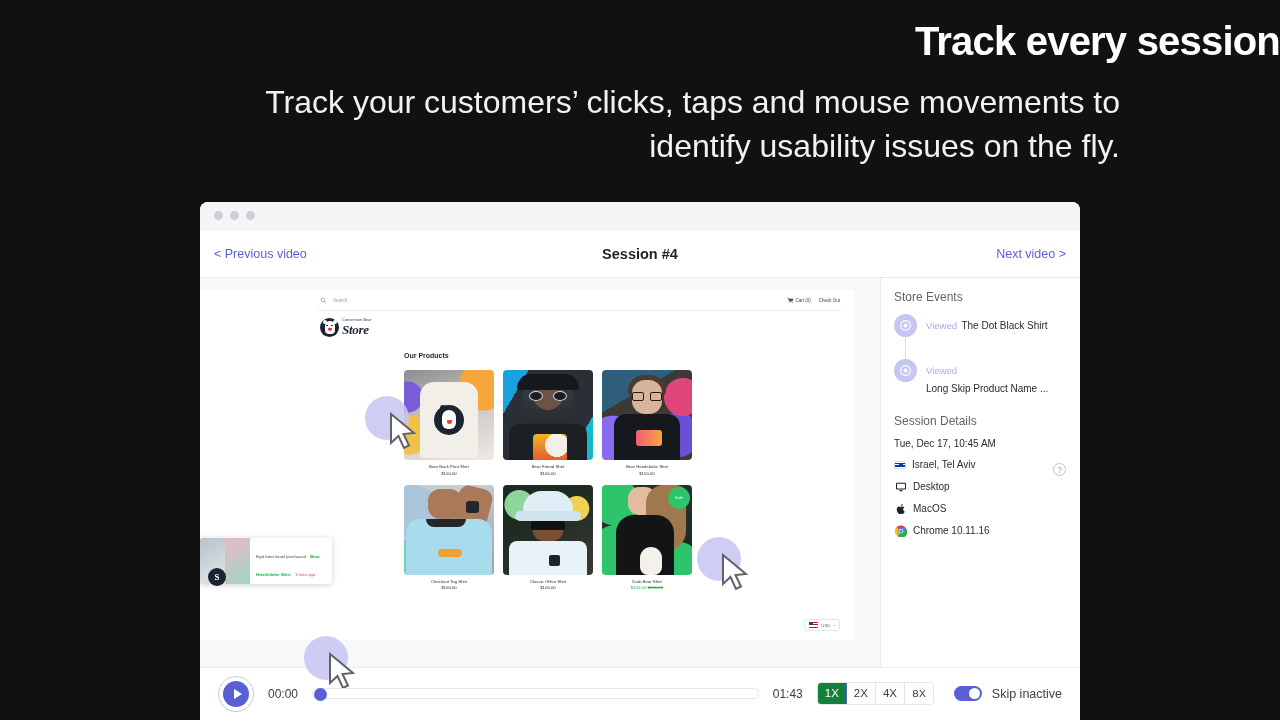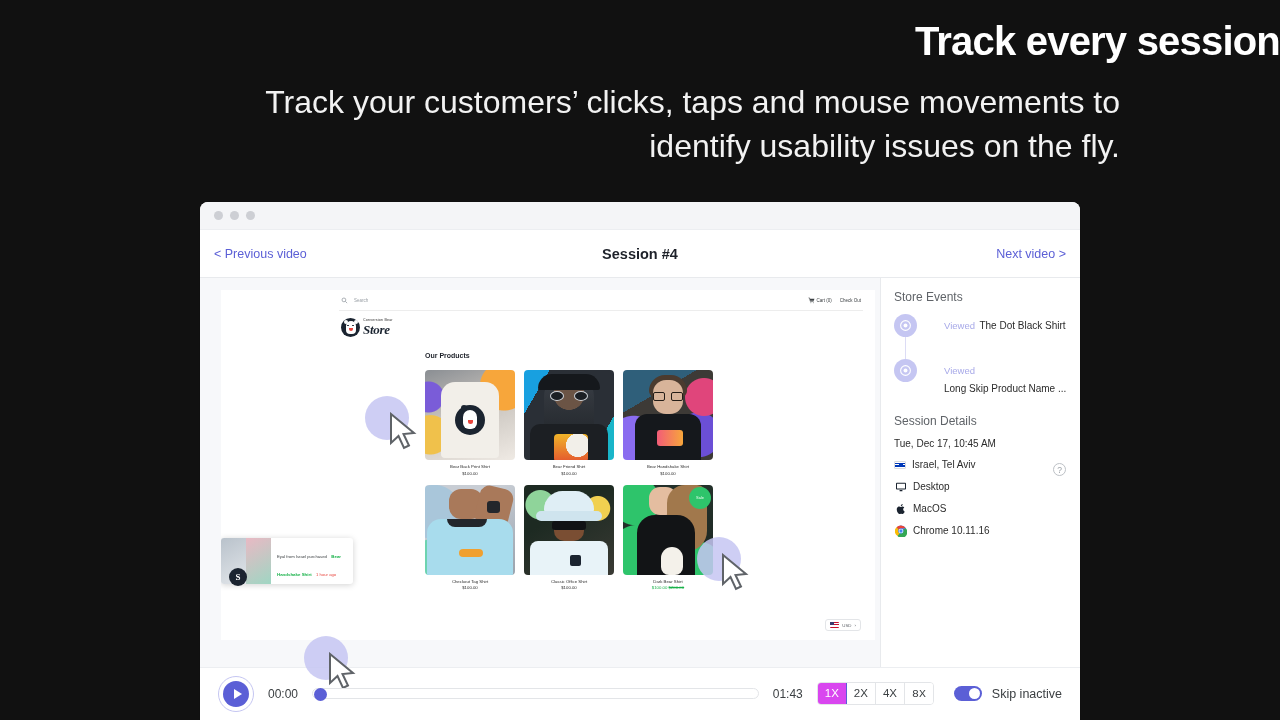--- a/index.html
+++ b/index.html
@@ -62,21 +62,21 @@
     font-size: 14.5px; font-weight: bold; color: #1d2129;
     pointer-events: none;
   }
   .nav-next { margin-left: auto; }
 
   
   .body-split { display: flex; height: 389px; }
 
   .stage {
     width: 680px; background: #f7f8fa;
-    position: relative; padding: 12px 21px;
+    position: relative; padding: 12px 0;
   }
   .sidepanel {
     width: 200px; background: #ffffff;
     border-left: 1px solid #e8eaed;
     padding: 12px 14px 0 13px;
     position: relative;
   }
 
   
   .storepage {
@@ -304,21 +304,21 @@
   
   .panel-h {
     font-size: 12px; color: #5f6368; margin-bottom: 10px;
   }
   .events { position: relative; margin-bottom: 18px; }
   .ev-line {
     position: absolute; left: 11px; top: 20px; bottom: 16px;
     width: 1px; background: #dcdcf5;
   }
   .event {
-    display: flex; gap: 27px; align-items: flex-start;
+    display: flex; gap: 9px; align-items: flex-start;
     margin-bottom: 22px; position: relative; z-index: 2;
   }
   .event:last-child { margin-bottom: 0; }
   .ev-icon {
     width: 23px; height: 23px; border-radius: 50%;
     background: #c5c6f2; flex: none;
     display: flex; align-items: center; justify-content: center;
   }
   .ev-icon svg { width: 13px; height: 13px; }
   .ev-body { padding-top: 1px; min-width: 0; }
@@ -393,21 +393,21 @@
     position: absolute; left: 1px; top: -1.5px;
     width: 13px; height: 13px; border-radius: 50%;
     background: #5b5fd6;
   }
   .speeds { display: flex; border-radius: 4px; overflow: hidden; border: 1px solid #e3e5e8; }
   .speed {
     padding: 4px 7px; font-size: 11.5px; color: #3c4043;
     background: #fff; border-right: 1px solid #e3e5e8; cursor: pointer;
   }
   .speed:last-child { border-right: none; font-family: Liberation Mono, monospace; }
-  .speed.active { background: #d946ef; color: #fff; border-right-color: #5b5fd6; padding-left: 7px; }
+  .speed.active { background: #15803d; color: #fff; border-right-color: #5b5fd6; padding-left: 7px; }
   .skip { display: flex; align-items: center; gap: 10px; margin-left: 6px; }
   .toggle {
     width: 28px; height: 15px; border-radius: 8px;
     background: #5b5fd6; position: relative; cursor: pointer; flex: none;
   }
   .toggle::after {
     content: ""; position: absolute; right: 2px; top: 2px;
     width: 11px; height: 11px; border-radius: 50%; background: #fff;
   }
   .skip-label { font-size: 12.5px; color: #3c4043; white-space: nowrap; }

